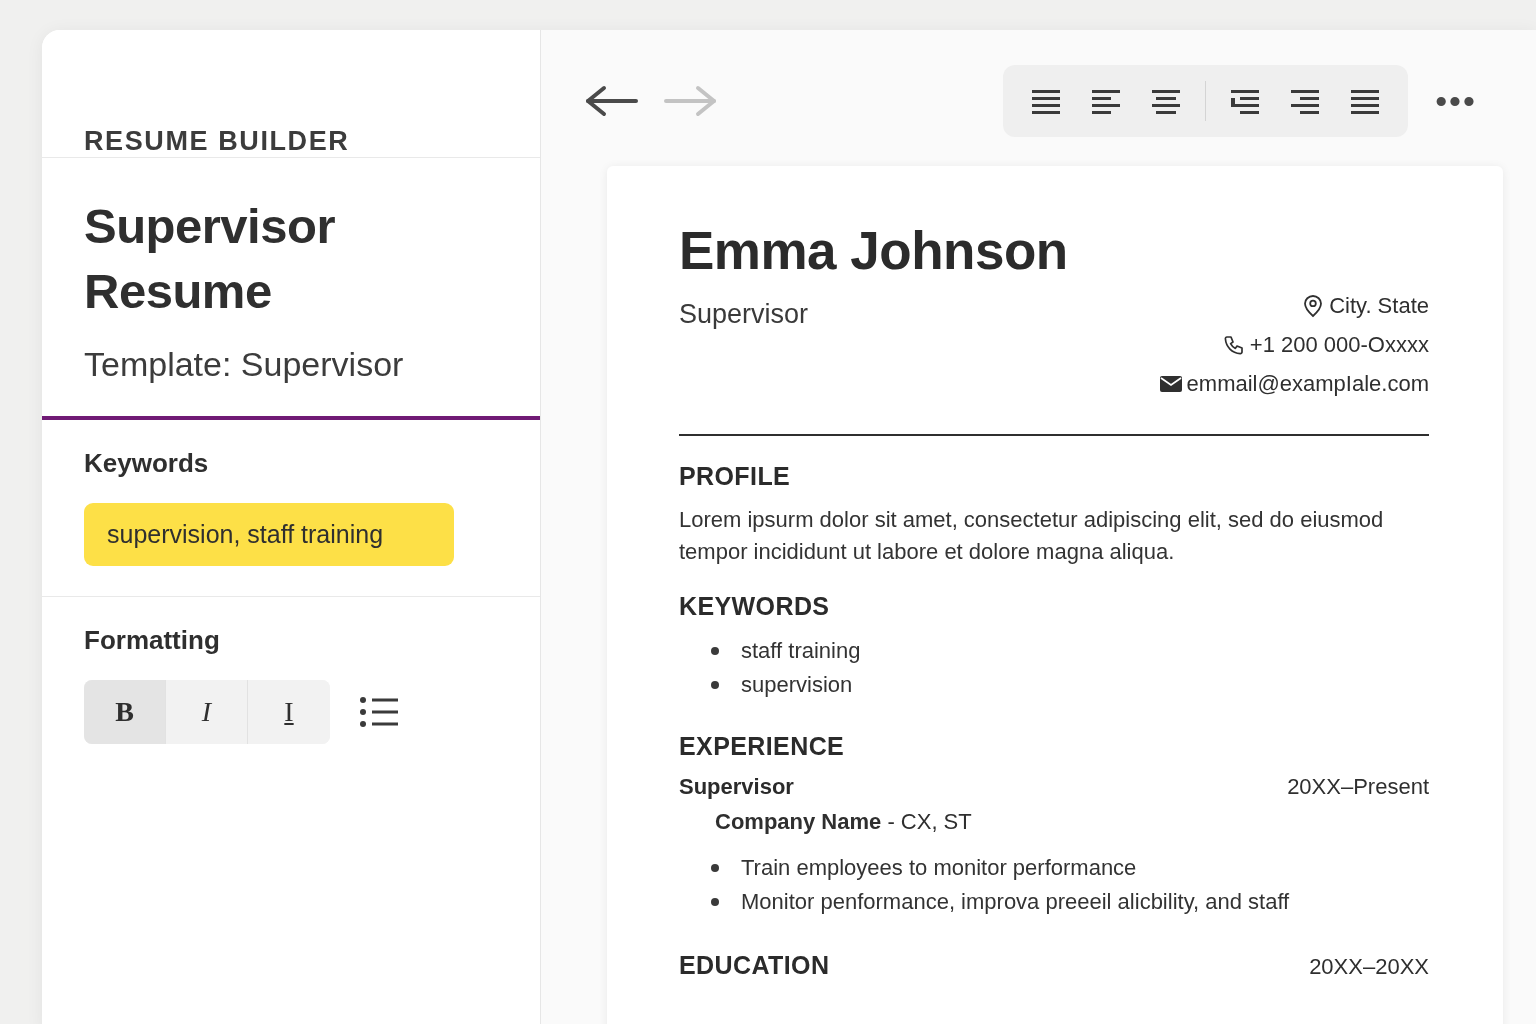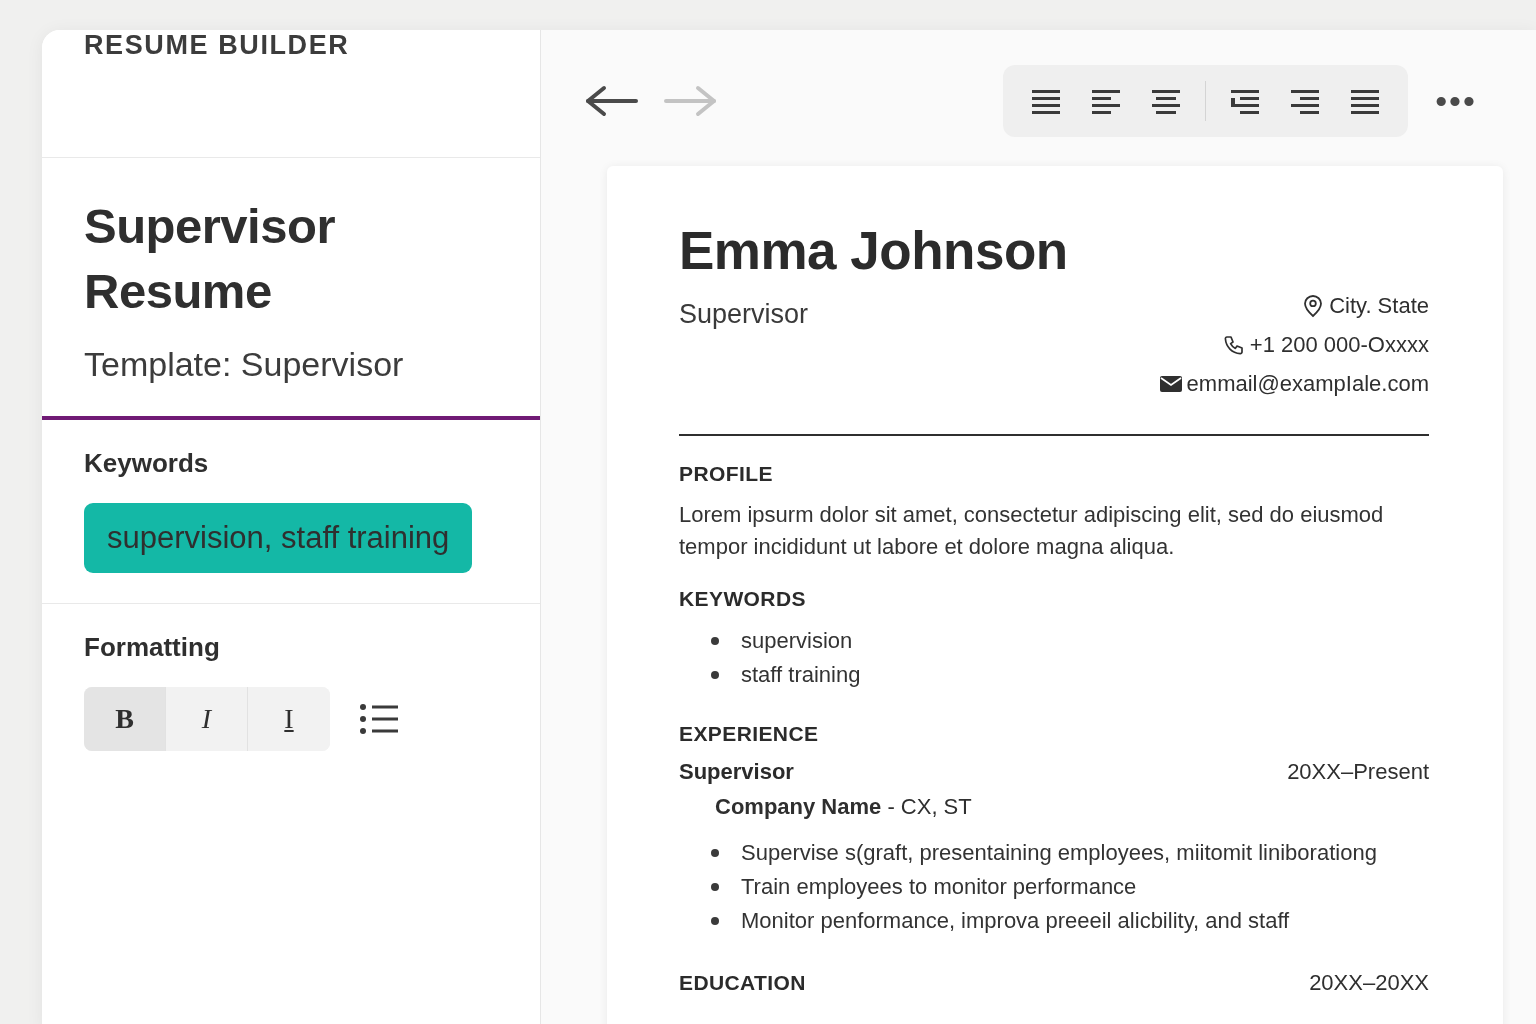--- a/index.html
+++ b/index.html
@@ -36,21 +36,21 @@
   }
 
   .sb-section {
     padding: 0 42px;
     box-sizing: border-box;
   }
 
   #sb-brand {
     height: 128px;
     display: flex;
-    align-items: flex-start;
+    align-items: flex-end;
     border-bottom: 1px solid #e9e9e9;
   }
   #sb-brand .brand-text {
     font-size: 27px;
     font-weight: bold;
     letter-spacing: 1.6px;
     color: #3c3c3c;
   }
 
   #sb-doc {
@@ -78,24 +78,24 @@
     border-bottom: 1px solid #e9e9e9;
   }
   .sb-heading {
     font-size: 26px;
     font-weight: bold;
     color: #2f2f2f;
     margin: 0 0 24px 0;
   }
   #keyword-chip {
     display: inline-block;
-    background: #14b8a6;
+    background: #fde047;
     border-radius: 9px;
     padding: 17px 23px;
-    font-size: 31px;
+    font-size: 25px;
     color: #2f2f2f;
     min-width: 370px;
     box-sizing: border-box;
   }
 
   #sb-formatting {
     padding-top: 28px;
   }
   #format-controls {
     display: flex;
@@ -251,21 +251,21 @@
     height: 24px;
   }
 
   #resume-divider {
     height: 2px;
     background: #2f2f2f;
     margin: 24px 0 26px 0;
   }
 
   .res-heading {
-    font-size: 21px;
+    font-size: 25px;
     font-weight: bold;
     color: #2b2b2b;
     letter-spacing: 0.4px;
     margin: 0 0 13px 0;
   }
   .res-text {
     font-size: 22px;
     line-height: 1.45;
     color: #333;
     margin: 0 0 24px 0;
@@ -470,32 +470,31 @@
         </div>
       </div>
 
       <div id="resume-divider"></div>
 
       <h2 class="res-heading">PROFILE</h2>
       <p class="res-text">Lorem ipsurm dolor sit amet, consectetur adipiscing elit, sed do eiusmod tempor incididunt ut labore et dolore magna aliqua.</p>
 
       <h2 class="res-heading">KEYWORDS</h2>
       <ul class="res-list">
+        <li>staff training</li>
         <li>supervision</li>
-        <li>staff training</li>
       </ul>
 
       <h2 class="res-heading section-gap">EXPERIENCE</h2>
       <div class="exp-head-row">
         <span class="exp-role">Supervisor</span>
         <span class="exp-date">20XX–Present</span>
       </div>
       <p class="exp-company"><b>Company Name</b><span> - CX, ST</span></p>
       <ul class="res-list">
-        <li>Supervise s(graft, presentaining employees, miitomit liniborationg</li>
         <li>Train employees to monitor performance</li>
         <li>Monitor penformance, improva preeeil alicbility, and staff</li>
       </ul>
 
       <div id="education-row" class="exp-head-row">
         <h2 class="res-heading" style="margin:0;">EDUCATION</h2>
         <span class="exp-date">20XX–20XX</span>
       </div>
 
     </div>

